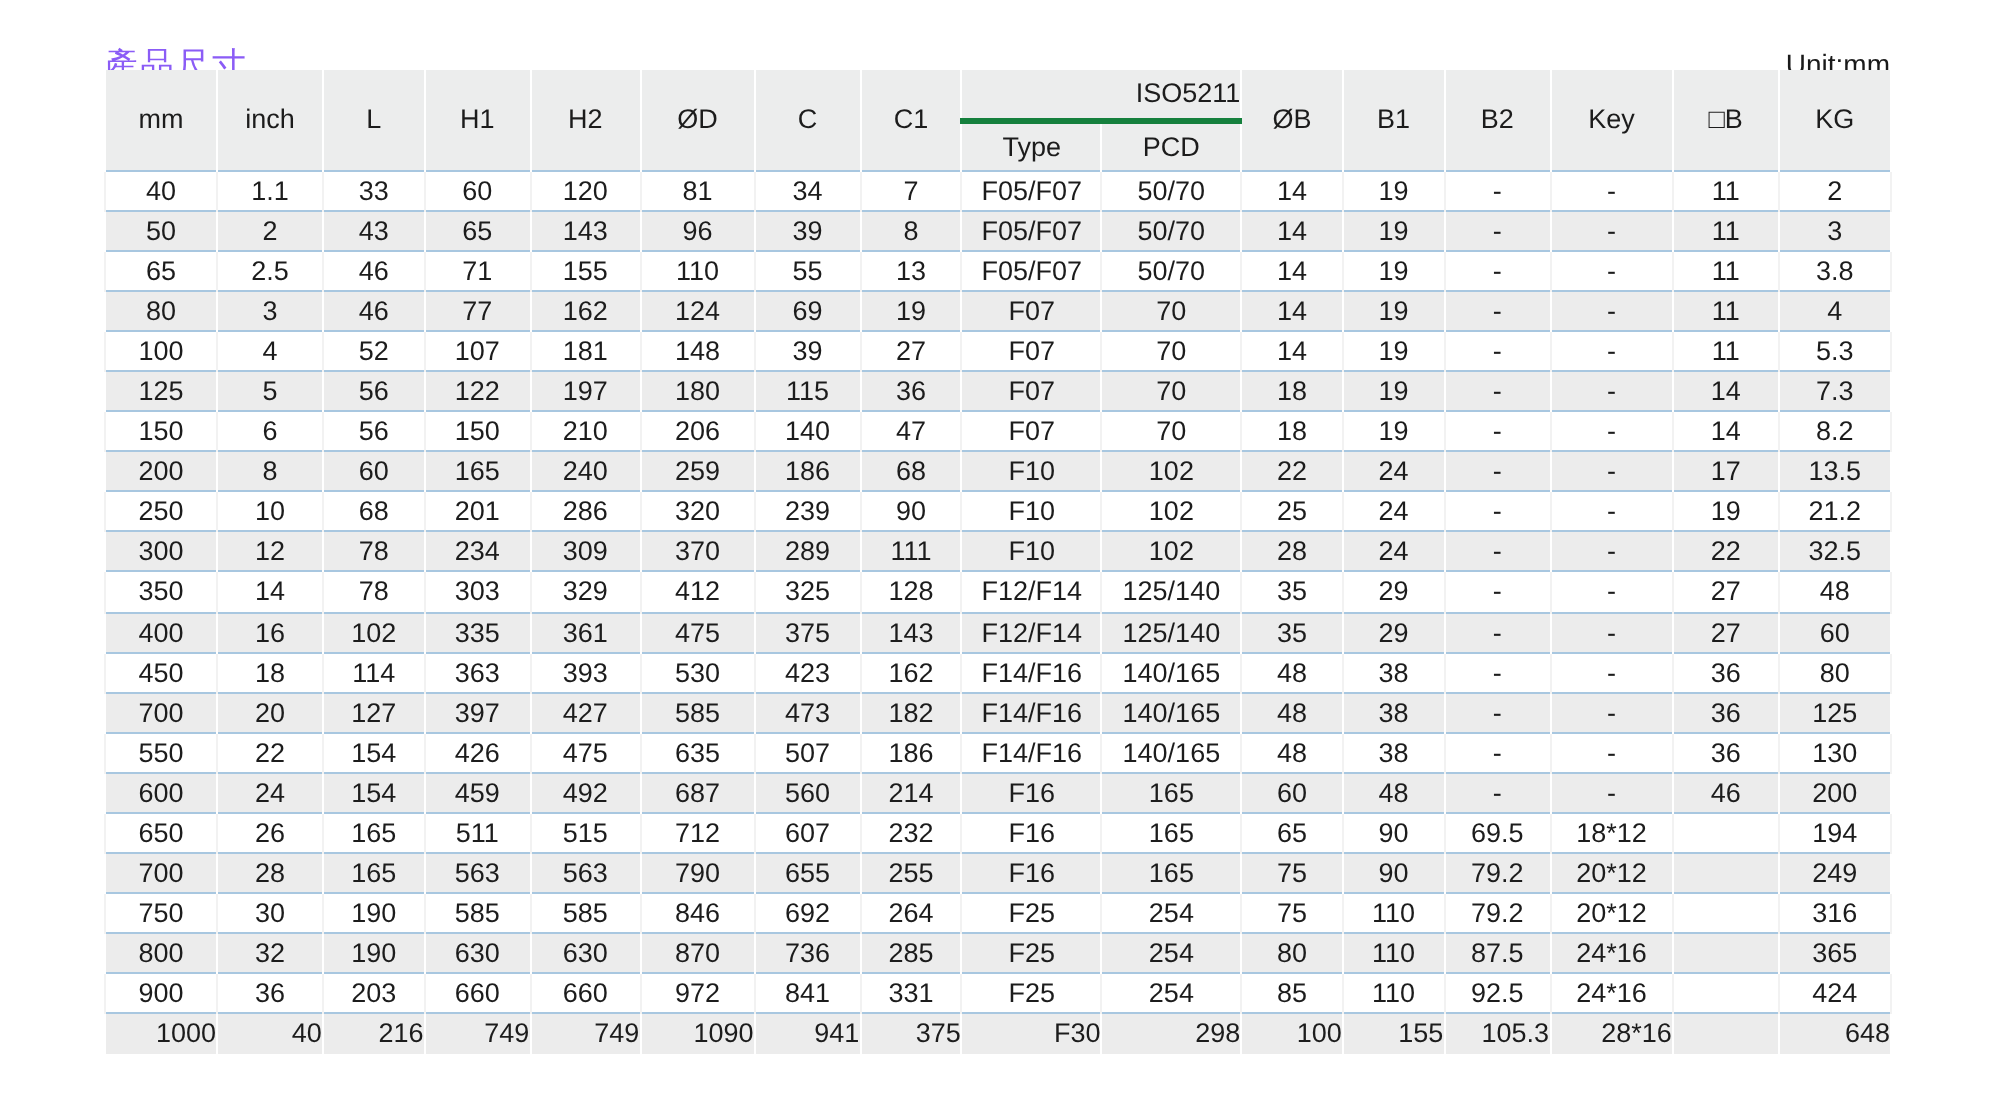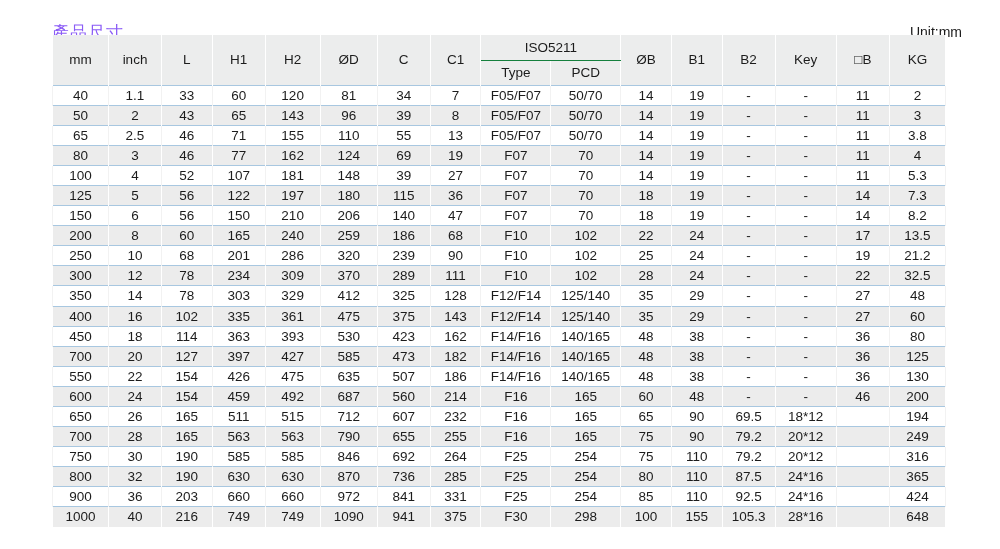--- a/index.html
+++ b/index.html
@@ -19,21 +19,21 @@
     position: absolute;
     left: 52px; top: 21px;
     font-size: 17px;
     font-weight: normal;
     color: #8b5cf6;
     letter-spacing: 1px;
     white-space: nowrap;
   }
   .unit {
     position: absolute;
-    right: 38px; top: 24px;
+    right: 55px; top: 24px;
     font-size: 14px;
     color: #1a1a1a;
     white-space: nowrap;
   }
   .table-wrap {
     position: absolute;
     left: 52px; top: 35px;
     width: 894px;
   }
   table.spec {
@@ -56,36 +56,37 @@
     font-weight: normal;
     font-size: 15px;
     color: #111111;
     height: 25px;
     border-left: 1px solid #fbfbfb;
     border-right: 1px solid #fbfbfb;
   }
   thead th.tall { height: 50px; }
   thead th.isogroup {
     height: 25px;
-    border-bottom: 1px solid #15803d;
+    border-bottom: 3px solid #15803d;
+    text-align: right;
   }
   thead th.isosub { height: 25px; margin-top: 44px; }
   thead tr.hdr-bottom th { border-top: 0; }
   tbody tr { height: 19.1px; }
   tbody tr td {
     border-top: 1.6px solid #a8c7e0;
     height: 19.1px;
     line-height: 19.1px;
   }
   tbody tr:first-child td { border-top: 1.6px solid #a8c7e0; }
   tbody tr.even td { background: #ffffff; }
   tbody tr.odd td { background: #ececec; }
   tbody tr.odd td { border-left: 1px solid #ffffff; border-right: 1px solid #ffffff; }
   tbody tr.even td { border-left: 1px solid #f2f2f2; border-right: 1px solid #f2f2f2; }
-  tbody tr:last-child td { border-bottom: 1.6px solid #ffffff; }
+  tbody tr:last-child td { border-bottom: 1.6px solid #ffffff; text-align: right; }
   .c-mm     { width: 53px; }
   .c-inch   { width: 50px; }
   .c-l      { width: 48px; }
   .c-h1     { width: 50px; }
   .c-h2     { width: 52px; }
   .c-od     { width: 54px; }
   .c-c      { width: 50px; }
   .c-c1     { width: 48px; }
   .c-type   { width: 66px; }
   .c-pcd    { width: 66px; }

